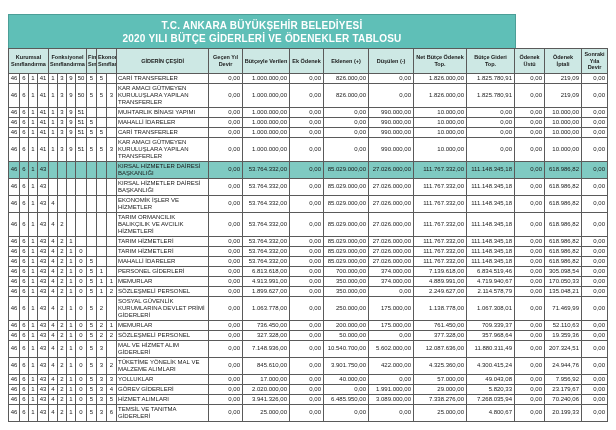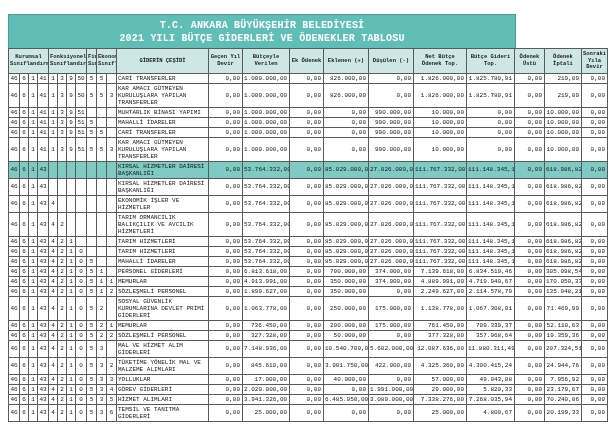--- a/index.html
+++ b/index.html
@@ -1,20 +1,20 @@
 <!DOCTYPE html>
 <html style="--title-bg: #5fbfb7; --header-bg: #cde8e4; --highlight-bg: #7fcac2;"><head>
 <meta charset="utf-8">
 <style>
   html,body{margin:0;padding:0;}
   body{
     width:616px;height:430px;position:relative;background:#ffffff;
     font-family:"Liberation Sans",sans-serif;overflow:hidden;
   }
-  .page{position:absolute;left:8px;top:14px;width:508px;font-family:Liberation Mono, monospace;}
+  .page{position:absolute;left:8px;top:14px;width:508px;}
   .title-bar{
     background:var(--title-bg,#5fbfb7);
     border:1px solid #4c9e97;border-bottom:none;
     color:#ffffff;text-align:center;font-weight:bold;
     font-size:10px;line-height:13px;padding:4px 2px 3px 2px;
     letter-spacing:.2px;
   }
   table{border-collapse:collapse;width:100%;table-layout:fixed;}
   th,td{
     border:1px solid #5a5a5a;
@@ -32,21 +32,21 @@
   td.num{text-align:right;padding-right:2px;white-space:nowrap;}
   tr.highlight td{background:var(--highlight-bg,#7fcac2);}
 </style>
 </head>
 <body>
 
 <div class="page">
 
   <div class="title-bar">
     <div>T.C. ANKARA BÜYÜKŞEHİR BELEDİYESİ</div>
-    <div>2021 YILI BÜTÇE GİDERLERİ VE ÖDENEKLER TABLOSU</div>
+    <div>2020 YILI BÜTÇE GİDERLERİ VE ÖDENEKLER TABLOSU</div>
   </div>
 
   <table>
     <colgroup>
       <col style="width:11px">
         <col style="width:9px">
         <col style="width:9px">
         <col style="width:11px">
       <col style="width:9px">
         <col style="width:9px">

